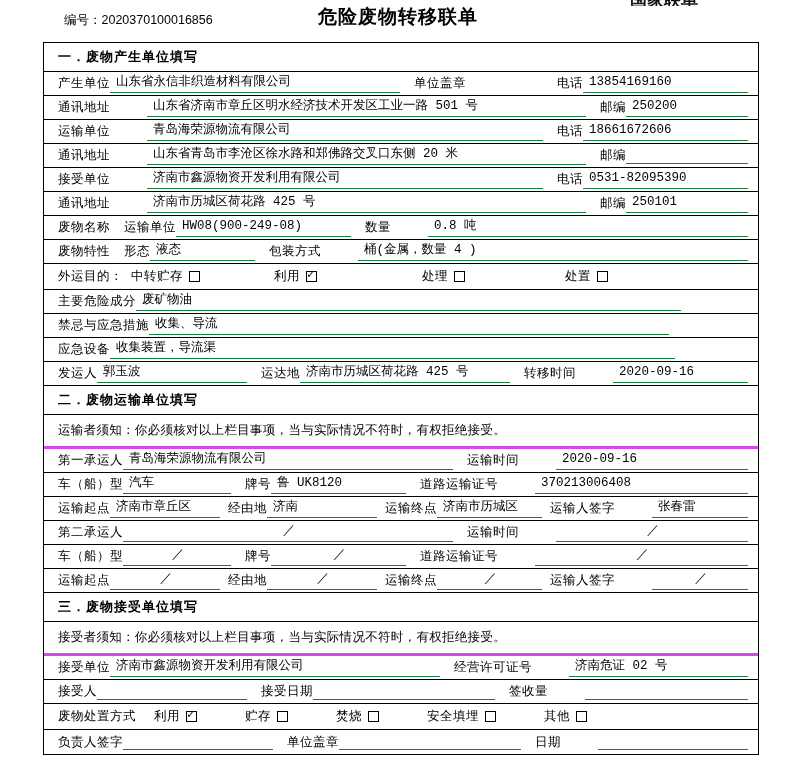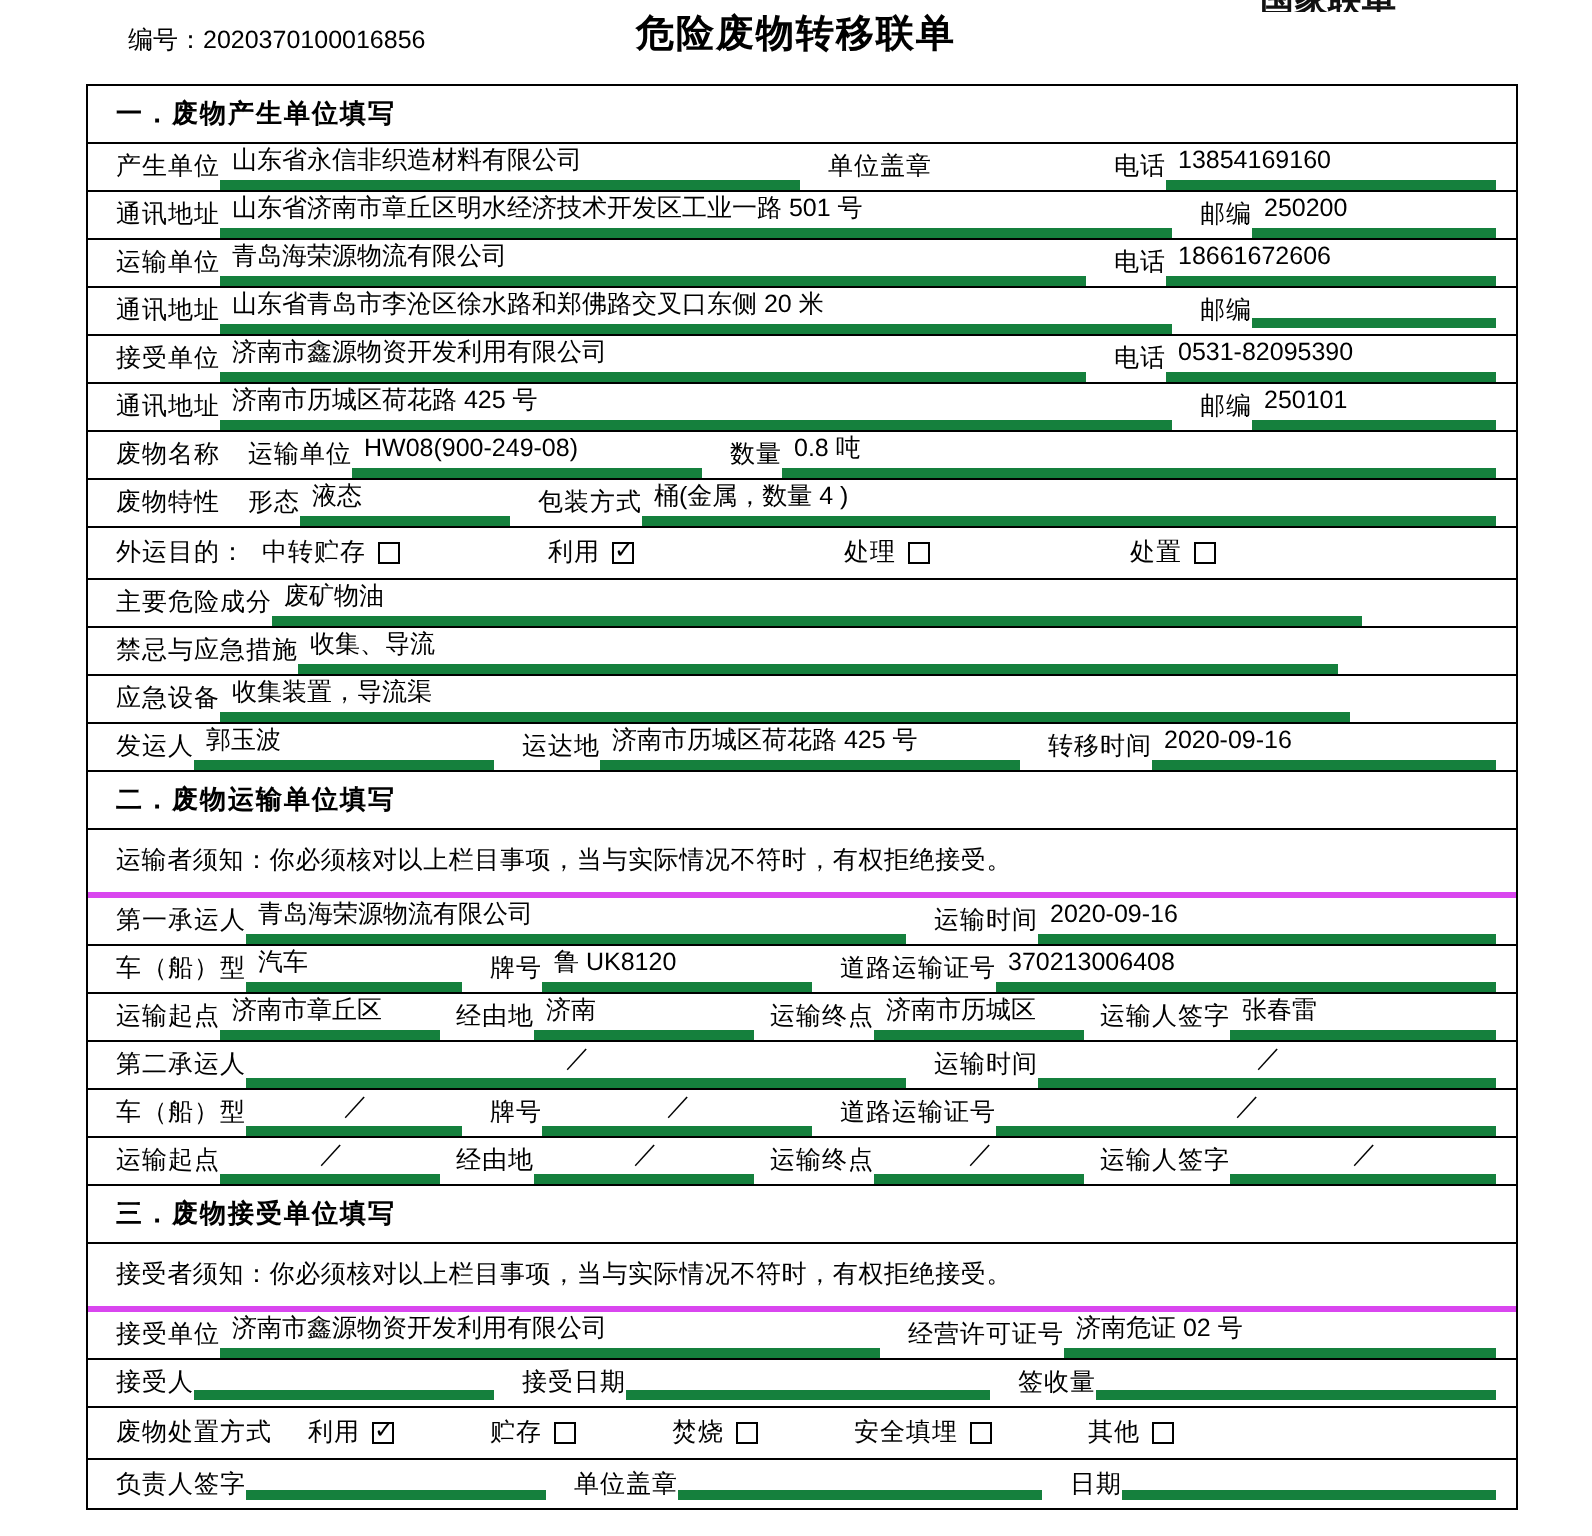--- a/index.html
+++ b/index.html
@@ -74,37 +74,39 @@
   }
   .row {
     display: flex;
     align-items: center;
     min-height: 24px;
     padding: 0 10px 0 14px;
     box-sizing: border-box;
   }
   .row.bordered-bottom {
     border-bottom: 1px solid #000;
+    font-family: Liberation Mono, monospace;
   }
   .lbl {
     white-space: nowrap;
     font-size: 12.5px;
     letter-spacing: 0.5px;
   }
   .val {
     font-size: 12.5px;
     padding: 0 4px 1px 6px;
-    border-bottom: 5px solid #15803d;
+    border-bottom: 1px solid #15803d;
     white-space: nowrap;
     min-height: 16px;
     line-height: 17px;
     box-sizing: border-box;
   }
   .grow {
     flex: 1 1 auto;
+    margin-left: 37px;
   }
   .gap {
     width: 14px;
     flex: 0 0 auto;
   }
   .gap-sm {
     width: 8px;
     flex: 0 0 auto;
   }
   .chk {

